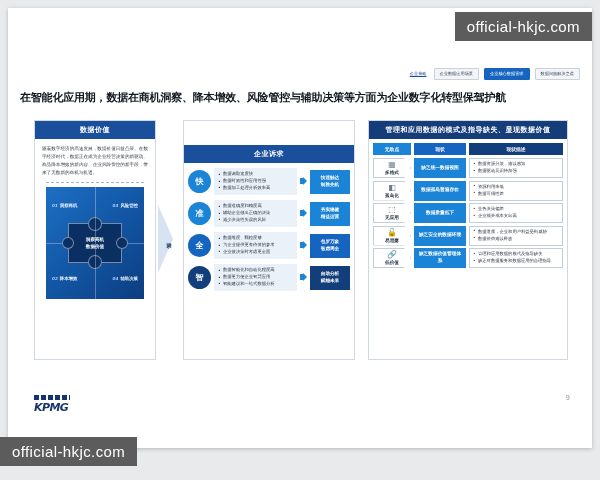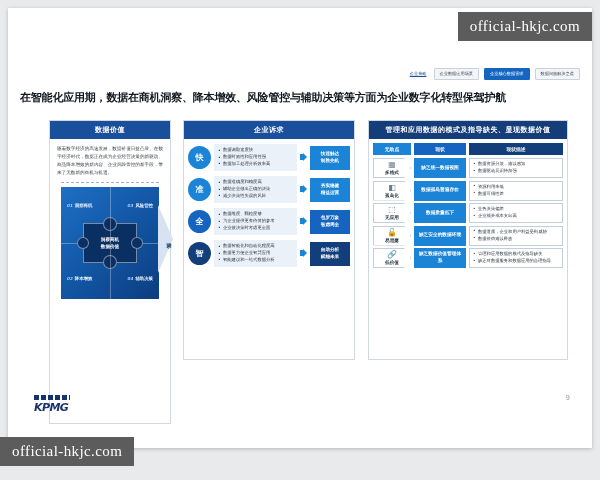--- a/index.html
+++ b/index.html
@@ -15,21 +15,21 @@
     width:584px; height:440px;
     background:#ffffff;
     box-shadow:0 1px 4px rgba(0,0,0,.22);
   }
 
   
   .wm {
     position:absolute;
     background:#5c5c5c;
     color:#ffffff;
-    font-family:Liberation Serif, serif;
+    font-family:Liberation Sans, sans-serif;
     font-size:15px;
     letter-spacing:.4px;
     padding:6px 12px;
     z-index:50;
     white-space:nowrap;
   }
   .wm-top { right:8px; top:12px; }
   .wm-bottom { left:0px; bottom:14px; }
 
   
@@ -60,21 +60,21 @@
 
   
   .panel { position:absolute; border:1px solid #cfd8e3; background:#fff; }
   .panel-hd {
     background:#143d7a; color:#fff; text-align:center;
     font-weight:bold; font-size:7px; letter-spacing:.5px;
     padding:4px 2px;
   }
 
   
-  #panel-left { left:26px; top:112px; width:122px; height:304px;margin-left:15px; }
+  #panel-left { left:26px; top:112px; width:122px; height:240px; }
   #panel-left .panel-hd { background:#1a4f9c; }
   .left-body { padding:6px 7px 4px; }
   .left-text {
     font-size:4.6px; line-height:1.75; color:#39414b; text-align:justify;
   }
   .puzzle {
     margin:5px 4px 0; height:118px;
     border-top:1px dashed #9fb4cc;
     padding-top:4px;
     position:relative;
@@ -136,21 +136,21 @@
   }
   .conn-label {
     position:relative; z-index:3;
     writing-mode:vertical-rl;
     font-size:5px; font-weight:bold; color:#274b75;
     letter-spacing:1px;
   }
 
   
   #panel-mid { left:175px; top:112px; width:172px; height:240px; }
-  #panel-mid .panel-hd { background:#1a4f9c; }
+  #panel-mid .panel-hd { background:#1a4f9c;margin-top:24px; }
   .mid-body { padding:5px 4px; display:flex; flex-direction:column; gap:5px; }
   .mid-row { display:flex; align-items:center; gap:3px; }
   .circ {
     flex:0 0 auto; width:23px; height:23px; border-radius:50%;
     display:flex; align-items:center; justify-content:center;
     color:#fff; font-weight:bold; font-size:8px;
     background:#1b84d6;
   }
   .circ.c2 { background:#1b84d6; }
   .circ.c3 { background:#1565c0; }

